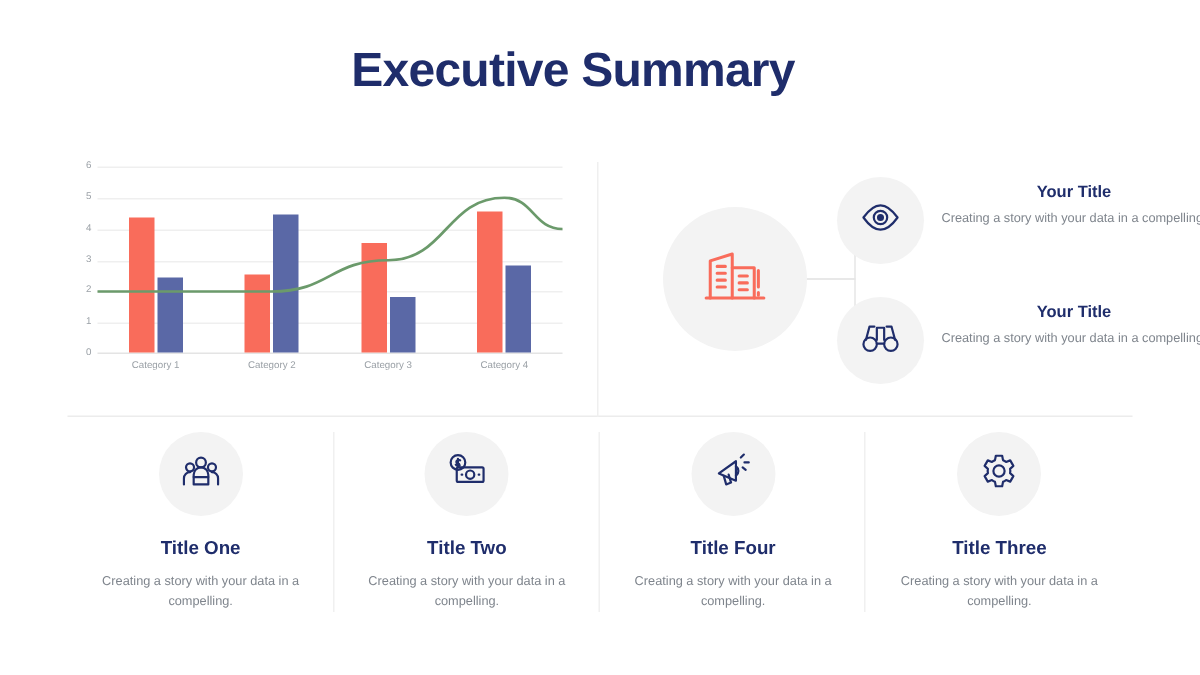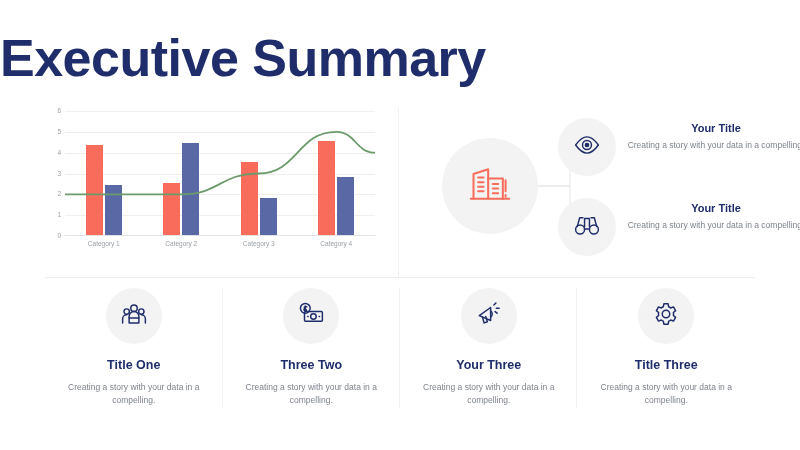--- a/index.html
+++ b/index.html
@@ -8,22 +8,22 @@
     background:#ffffff;
     font-family:"Liberation Sans", sans-serif;
     overflow:hidden;
     position:relative;
   }
   .slide{position:absolute;inset:0;}
 
   
   .title{
     position:absolute;left:0;top:28px;width:764px;
-    text-align:left;
-    font-size:52px;font-weight:bold;
+    text-align:center;
+    font-size:32px;font-weight:bold;
     letter-spacing:-0.5px;
     color:#1F2D6B;
   }
 
   
   .hdivider{
     position:absolute;left:45px;top:277px;width:710px;height:1px;
     background:#ECECEC;
   }
   .vdivider{
@@ -255,36 +255,36 @@
         <span>
           <svg width="26" height="26" viewBox="0 0 32 32" fill="none" stroke="#1F2D6B" stroke-width="1.8" stroke-linecap="round" stroke-linejoin="round">
             <rect x="8" y="13" width="22" height="12" rx="1.2"></rect>
             <circle cx="19" cy="19" r="3.4"></circle>
             <path d="M12 19 H12.5 M26 19 H26.5"></path>
             <circle cx="9" cy="9" r="6"></circle>
             <path d="M9 6 V12 M10.8 7.2 A2 2 0 0 0 7.6 8.6 A1.6 1.6 0 0 0 9 10 A1.6 1.6 0 0 1 10.4 11.4 A2 2 0 0 1 7.2 10.8"></path>
           </svg>
         </span>
       </div>
-      <div class="coltitle">Three Two</div>
+      <div class="coltitle">Title Two</div>
       <div class="coldesc">Creating a story with your data in a compelling.</div>
     </div>
 
     <div class="col">
       <div class="iconcircle">
         <span>
           <svg width="26" height="26" viewBox="0 0 32 32" fill="none" stroke="#1F2D6B" stroke-width="1.8" stroke-linecap="round" stroke-linejoin="round">
             <path d="M4 18 L18 8 V24 L4 18 Z"></path>
             <path d="M8 20 L10 27 L14 25.5 L12 19"></path>
             <path d="M18 12 A5 5 0 0 1 18 20"></path>
             <path d="M22 5 L24.5 2.5 M25 9 H28.5 M23.5 13 L26 15"></path>
           </svg>
         </span>
       </div>
-      <div class="coltitle">Your Three</div>
+      <div class="coltitle">Title Four</div>
       <div class="coldesc">Creating a story with your data in a compelling.</div>
     </div>
 
     <div class="col">
       <div class="iconcircle">
         <span>
           <svg width="26" height="26" viewBox="0 0 32 32" fill="none" stroke="#1F2D6B" stroke-width="1.8" stroke-linecap="round" stroke-linejoin="round">
             <path d="M13.4 3.5 H18.6 L19.3 7.1 A9.2 9.2 0 0 1 21.8 8.6 L25.2 7.3 L27.8 11.8 L25.1 14.2 A9.2 9.2 0 0 1 25.1 17.8 L27.8 20.2 L25.2 24.7 L21.8 23.4 A9.2 9.2 0 0 1 19.3 24.9 L18.6 28.5 H13.4 L12.7 24.9 A9.2 9.2 0 0 1 10.2 23.4 L6.8 24.7 L4.2 20.2 L6.9 17.8 A9.2 9.2 0 0 1 6.9 14.2 L4.2 11.8 L6.8 7.3 L10.2 8.6 A9.2 9.2 0 0 1 12.7 7.1 Z"></path>
             <circle cx="16" cy="16" r="4.6"></circle>
           </svg>

